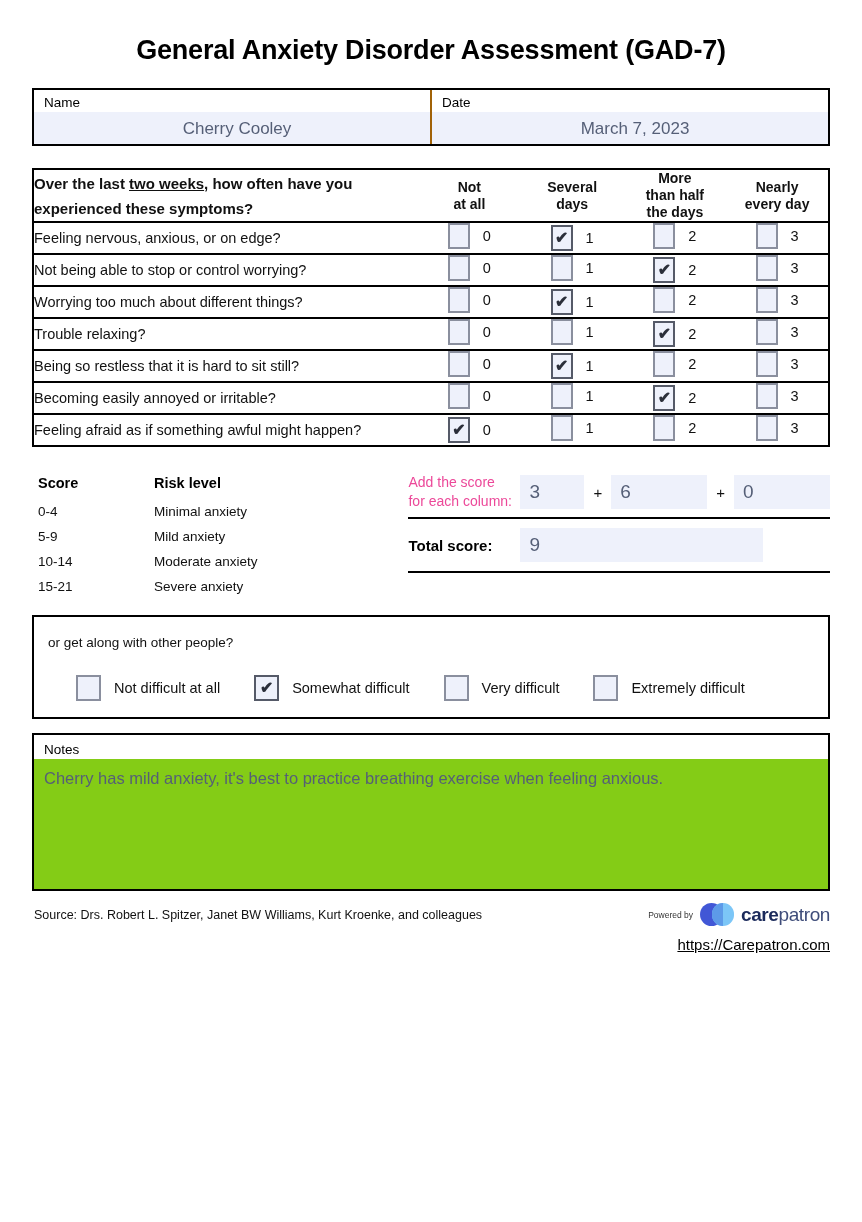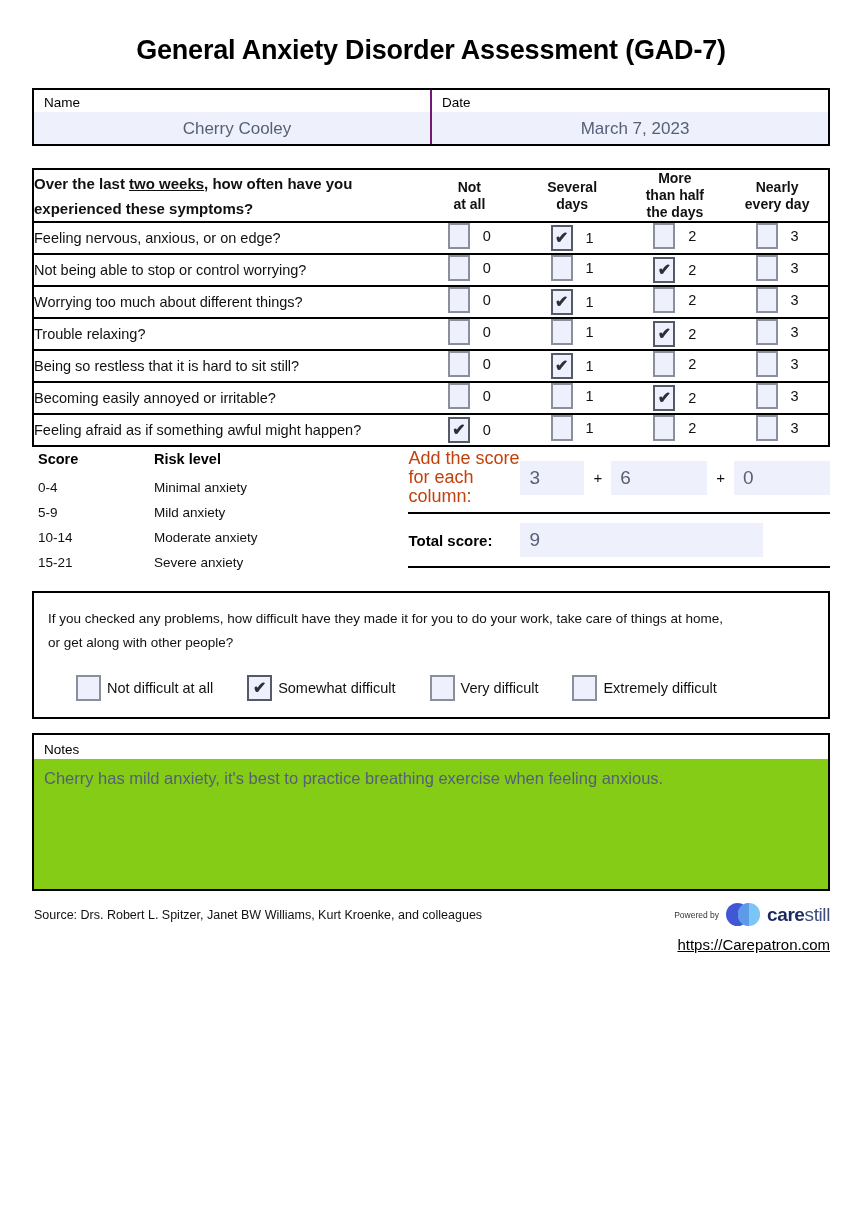--- a/index.html
+++ b/index.html
@@ -36,21 +36,21 @@
     height: 58px;
   }
   .idcell {
     flex: 1 1 0;
     display: flex;
     flex-direction: column;
     justify-content: flex-start;
     padding: 4px 0 0 10px;
     min-width: 0;
   }
-  .idcell + .idcell { border-left: 2px solid #701a75; }
+  .idcell + .idcell { border-left: 2px solid #a16207; }
   .idlabel {
     font-size: 13.5px;
     color: #000;
     line-height: 17px;
     padding-bottom: 1px;
   }
   .idvalue {
     font-size: 17px;
     color: #555f77;
     background: #eef1fb;
@@ -126,21 +126,21 @@
     font-weight: bold;
   }
   .cbx.sq { width: 25px; height: 26px; }
   .cbx .tick { display: none; }
   .cbx.checked { border-color: #555a68; }
   .cbx.checked .tick { display: block; }
 
   
   .scoreblock {
     display: flex;
-    margin-top: 0;
+    margin-top: 24px;
     width: 798px;
   }
   .risk {
     width: 390px;
     padding-left: 4px;
   }
   .risk table { border-collapse: collapse; width: 100%; }
   .risk th {
     text-align: left;
     font-size: 14.5px;
@@ -160,25 +160,25 @@
   .calc {
     flex: 1;
     padding-top: 2px;
   }
   .calc-row1 {
     display: flex;
     align-items: center;
     padding-bottom: 6px;
   }
   .calc-label {
-    font-size: 18px;
+    font-size: 14px;
     line-height: 19px;
     width: 112px;
     flex: none;
-    color: #c2410c;
+    color: #ec4899;
   }
   .colbox {
     background: #eef1fb;
     height: 34px;
     font-size: 19px;
     color: #555f77;
     display: flex;
     align-items: center;
     padding-left: 9px;
   }
@@ -228,21 +228,21 @@
   }
   .diffopts {
     display: flex;
     align-items: center;
     padding-top: 20px;
     padding-left: 28px;
   }
   .diffopt {
     display: flex;
     align-items: center;
-    gap: 6px;
+    gap: 13px;
     font-size: 14.5px;
     color: #111;
   }
   .diffopt + .diffopt { margin-left: 34px; }
 
   
   .notesbox {
     margin-top: 14px;
     border: 2px solid #000;
     width: 798px;
@@ -553,21 +553,20 @@
       <div class="calc-row2">
         <div class="total-label">Total score:</div>
         <div class="totalbox">9</div>
       </div>
       <div class="rule"></div>
     </div>
   </div>
 
   <div class="diffbox">
     <div class="difftext">
-      <div>If you checked any problems, how difficult have they made it for you to do your work, take care of things at home,</div>
       <div>or get along with other people?</div>
     </div>
     <div class="diffopts" id="diffopts">
         <div class="diffopt">
           <span class="cbx sq"></span>
           <span>Not difficult at all</span>
         </div>
         <div class="diffopt">
           <span class="cbx sq checked">
             <span class="tick">✔</span>
@@ -593,19 +592,19 @@
   <div class="footer">
     <div class="source">Source: Drs. Robert L. Spitzer, Janet BW Williams, Kurt Kroenke, and colleagues</div>
     <div class="brand">
       <div class="brandrow">
         <div class="poweredby">Powered by</div>
         <div class="logomark">
           <div class="dark"></div>
           <div class="light"></div>
           <div class="overlap"></div>
         </div>
-        <div class="wordmark"><b>care</b><span>still</span></div>
+        <div class="wordmark"><b>care</b><span>patron</span></div>
       </div>
       <a class="brandurl" href="#">https://Carepatron.com</a>
     </div>
   </div>
 
 </div>
 
 </body></html>

